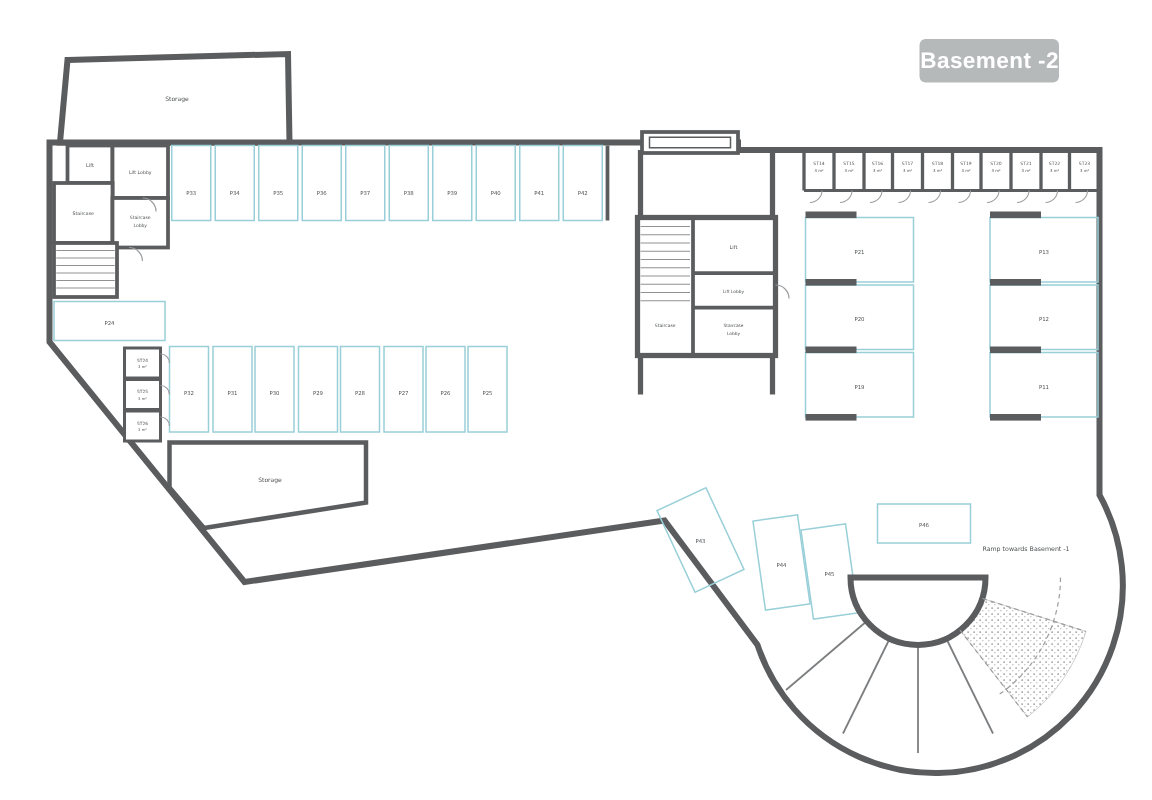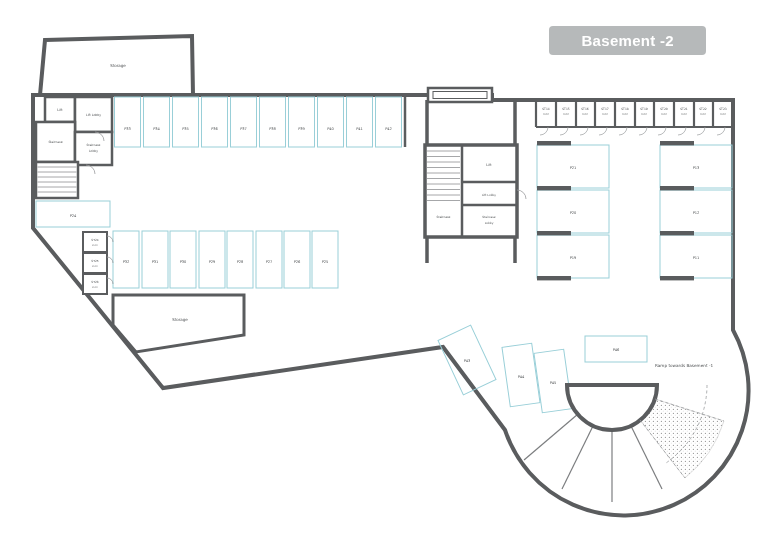--- a/index.html
+++ b/index.html
@@ -1,20 +1,20 @@
 <!DOCTYPE html>
 <html style="--badge_bg: #b6b9ba; --wall: #5a5c5e; --stall: #99cfd8;"><head>
 <meta charset="utf-8">
 <style>
   html,body{margin:0;padding:0;background:#ffffff;}
   .page{position:relative;width:768px;height:533px;background:#fff;overflow:hidden;
         font-family:"Liberation Sans",sans-serif;}
   .badge{position:absolute;top:26px;right:62px;background:var(--badge_bg,#b6b9ba);
          color:#fff;font-weight:bold;font-size:15px;letter-spacing:.3px;
-         padding:6px 32px;border-radius:4px;}
+         padding:6px 0;border-radius:4px;}
   svg{position:absolute;left:0;top:0;}
   .wall{stroke:var(--wall,#5a5c5e);fill:none;stroke-linejoin:miter;}
   .wallfill{stroke:var(--wall,#5a5c5e);fill:#ffffff;stroke-linejoin:miter;}
   .wallbar{fill:var(--wall,#5a5c5e);stroke:none;}
   .stall{stroke:var(--stall,#99cfd8);fill:none;}
   .hatch{stroke:#8f9193;fill:none;}
   .door{stroke:#9a9c9e;fill:none;}
   .dash{stroke:#9b9da0;fill:none;stroke-dasharray:3 2.5;}
   .spoke{stroke:#7c7e80;fill:none;}
   .lbl{fill:#4f5254;font-family:"DejaVu Sans",sans-serif;text-anchor:middle;}

